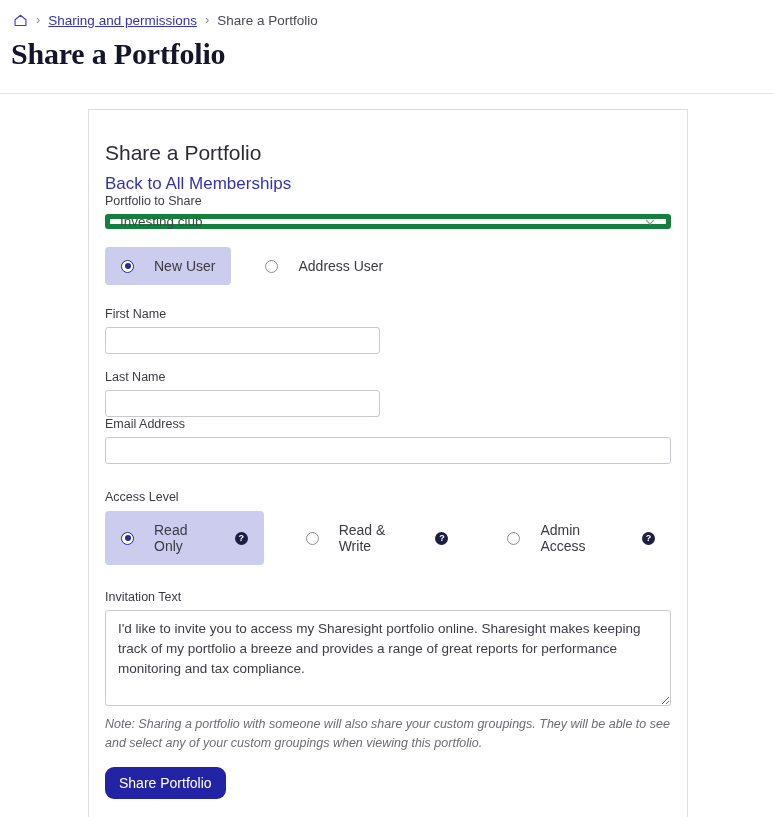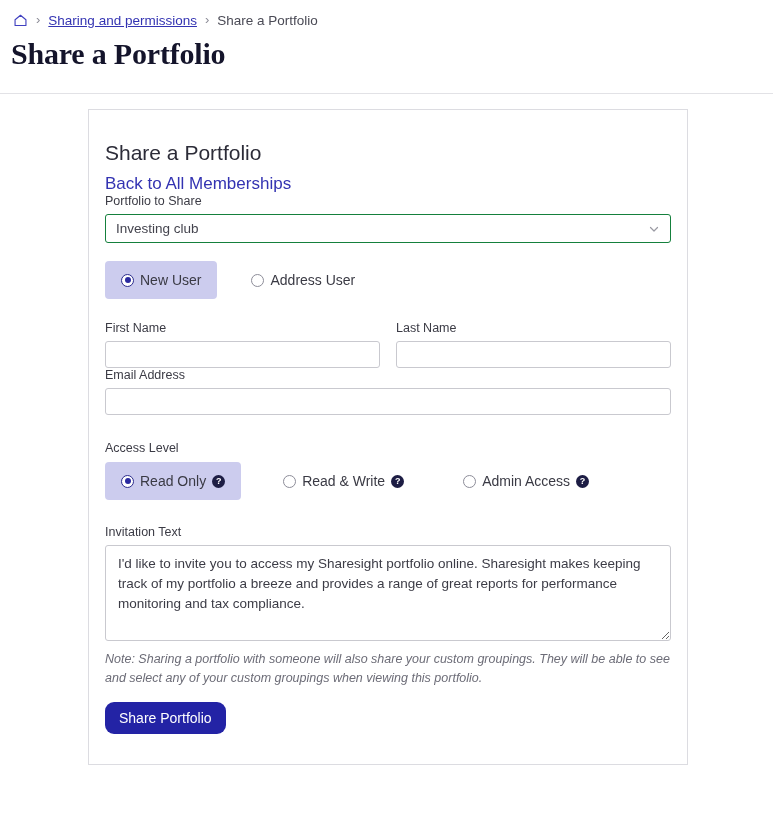--- a/index.html
+++ b/index.html
@@ -98,22 +98,22 @@
     color: #3b3b45;
     margin-bottom: 6px;
   }
 
   .group { }
 
   
   .select-box {
     position: relative;
     width: 566px;
-    height: 29px;
-    border: 1px solid #15803d;
+    height: 15px;
+    border: 5px solid #15803d;
     border-radius: 3px;
     background: #ffffff;
     display: flex;
     align-items: center;
     padding: 0 10px;
     font-size: 13.5px;
     color: #44444e;
     cursor: pointer;
   }
   .select-caret {
@@ -127,21 +127,21 @@
 
   
   .radio-row {
     display: flex;
     align-items: center;
     margin-top: 18px;
   }
   .pill {
     display: inline-flex;
     align-items: center;
-    gap: 6px;
+    gap: 20px;
     padding: 11px 16px;
     border-radius: 4px;
     font-size: 14px;
     color: #3a3a44;
     cursor: pointer;
     background: transparent;
   }
   .pill.selected {
     background: #ccccee;
   }
@@ -179,20 +179,21 @@
     line-height: 1;
     flex: 0 0 auto;
     cursor: pointer;
   }
 
   
   .name-row {
     display: flex;
     gap: 16px;
     margin-top: 22px;
+    flex-direction: column;
   }
   .name-col { width: 275px; }
   .text-input {
     width: 100%;
     height: 27px;
     border: 1px solid #c9c9cf;
     border-radius: 3px;
     background: #ffffff;
     padding: 0 8px;
     font-family: "Liberation Sans", sans-serif;

